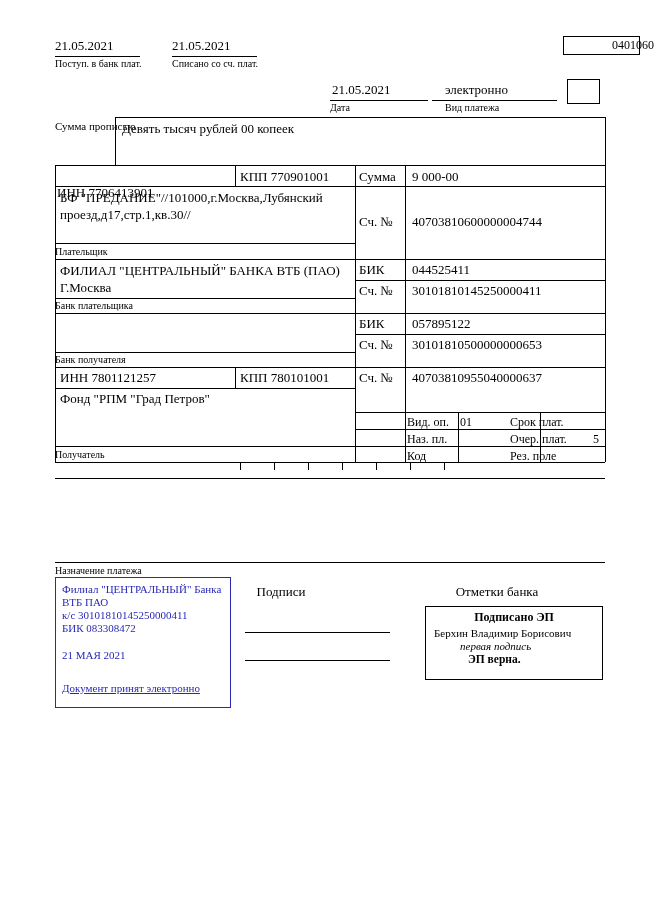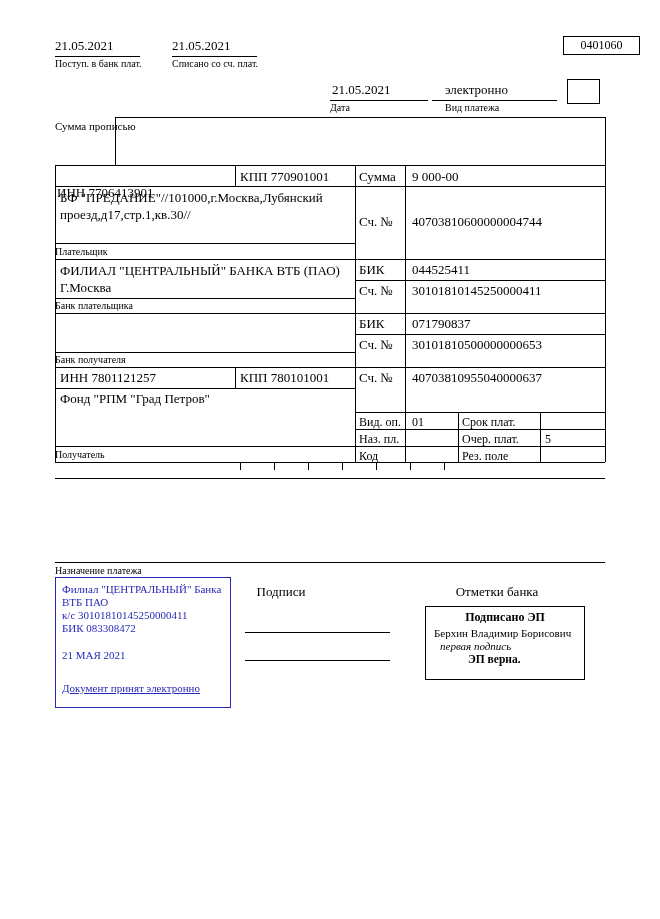--- a/index.html
+++ b/index.html
@@ -11,36 +11,36 @@
   .t   { position:absolute; font-size:13px; line-height:16px; white-space:nowrap; }
   .wrap{ white-space:normal; line-height:17px; }
   .lbl { position:absolute; font-size:10px; line-height:11px; white-space:nowrap; }
   .b   { font-weight:bold; }
   .hl  { position:absolute; height:1px; background:#000; }
   .vl  { position:absolute; width:1px; background:#000; }
   .tick{ position:absolute; width:1px; height:8px; background:#000; }
   .box { position:absolute; border:1px solid #000; }
   .uline { border-bottom:1px solid #000; padding-bottom:2px; }
   .ctr { text-align:center; }
-  .sm  { font-size:12px; }
+  .sm  { font-size:12px;padding-left:48px; }
   .stamp {
     position:absolute; left:55px; top:577px; width:176px; height:131px;
     border:1px solid #2929b8; color:#2929b8; font-size:11px; line-height:13px;
     padding:5px 6px;
   }
   .stamp .gap14 { margin-top:14px; }
   .stamp .gap20 { margin-top:20px; }
   .stamp .note  { text-decoration:underline; }
   .esign {
-    position:absolute; left:425px; top:606px; width:160px; height:74px;
+    position:absolute; left:425px; top:606px; width:178px; height:74px;
     border:1px solid #000; font-size:11px; line-height:13px;
   }
   .esign .title { font-weight:bold; font-size:12px; text-align:center; margin-top:4px; }
   .esign .signer{ margin:3px 0 0 8px; }
-  .esign .role  { font-style:italic; margin-left:14px; }
+  .esign .role  { font-style:italic; margin-left:34px; }
   .esign .status{ font-weight:bold; font-size:11.5px; margin-left:42px; }
 </style>
 </head>
 <body>
 
 <div class="page">
 
   <div class="t uline" style="left:55px; top:38px; width:85px;">21.05.2021</div>
   <div class="lbl" style="left:55px; top:58px;">Поступ. в банк плат.</div>
   <div class="t uline" style="left:172px; top:38px; width:85px;">21.05.2021</div>
@@ -49,20 +49,21 @@
 
   <div class="t uline" style="left:330px; top:82px; width:98px; padding-left:2px;">21.05.2021</div>
   <div class="lbl" style="left:330px; top:102px;">Дата</div>
   <div class="t uline" style="left:432px; top:82px; width:125px; padding-left:13px;">электронно</div>
   <div class="lbl" style="left:445px; top:102px;">Вид платежа</div>
   <div class="box" style="left:567px; top:79px; width:33px; height:25px;"></div>
 
   <div class="lbl wrap" style="left:55px; top:120px; width:58px; font-size:11px; line-height:13px;">Сумма прописью</div>
   <div class="hl" style="left:115px; top:117px; width:490px;"></div>
   <div class="vl" style="left:115px; top:117px; height:48px;"></div>
+  <div class="t" style="left:122px; top:121px;">Девять тысяч рублей 00 копеек</div>
 
   <div class="hl" style="left:55px; top:165px; width:550px;"></div>
   <div class="hl" style="left:55px; top:186px; width:550px;"></div>
   <div class="hl" style="left:55px; top:243px; width:300px;"></div>
   <div class="hl" style="left:55px; top:259px; width:550px;"></div>
   <div class="hl" style="left:355px; top:280px; width:250px;"></div>
   <div class="hl" style="left:55px; top:298px; width:300px;"></div>
   <div class="hl" style="left:55px; top:313px; width:550px;"></div>
   <div class="hl" style="left:355px; top:334px; width:250px;"></div>
   <div class="hl" style="left:55px; top:352px; width:300px;"></div>
@@ -101,21 +102,21 @@
   <div class="lbl" style="left:55px; top:246px;">Плательщик</div>
 
   <div class="t wrap" style="left:60px; top:262px; width:292px;">ФИЛИАЛ "ЦЕНТРАЛЬНЫЙ" БАНКА ВТБ (ПАО) Г.Москва</div>
   <div class="t" style="left:359px; top:262px;">БИК</div>
   <div class="t" style="left:412px; top:262px;">044525411</div>
   <div class="t" style="left:359px; top:283px;">Сч. №</div>
   <div class="t" style="left:412px; top:283px;">30101810145250000411</div>
   <div class="lbl" style="left:55px; top:300px;">Банк плательщика</div>
 
   <div class="t" style="left:359px; top:316px;">БИК</div>
-  <div class="t" style="left:412px; top:316px;">071790837</div>
+  <div class="t" style="left:412px; top:316px;">057895122</div>
   <div class="t" style="left:359px; top:337px;">Сч. №</div>
   <div class="t" style="left:412px; top:337px;">30101810500000000653</div>
   <div class="lbl" style="left:55px; top:354px;">Банк получателя</div>
 
   <div class="t" style="left:60px;  top:370px;">ИНН 7801121257</div>
   <div class="t" style="left:240px; top:370px;">КПП 780101001</div>
   <div class="t" style="left:359px; top:370px;">Сч. №</div>
   <div class="t" style="left:412px; top:370px;">40703810955040000637</div>
   <div class="t" style="left:60px; top:391px;">Фонд "РПМ "Град Петров"</div>
 

